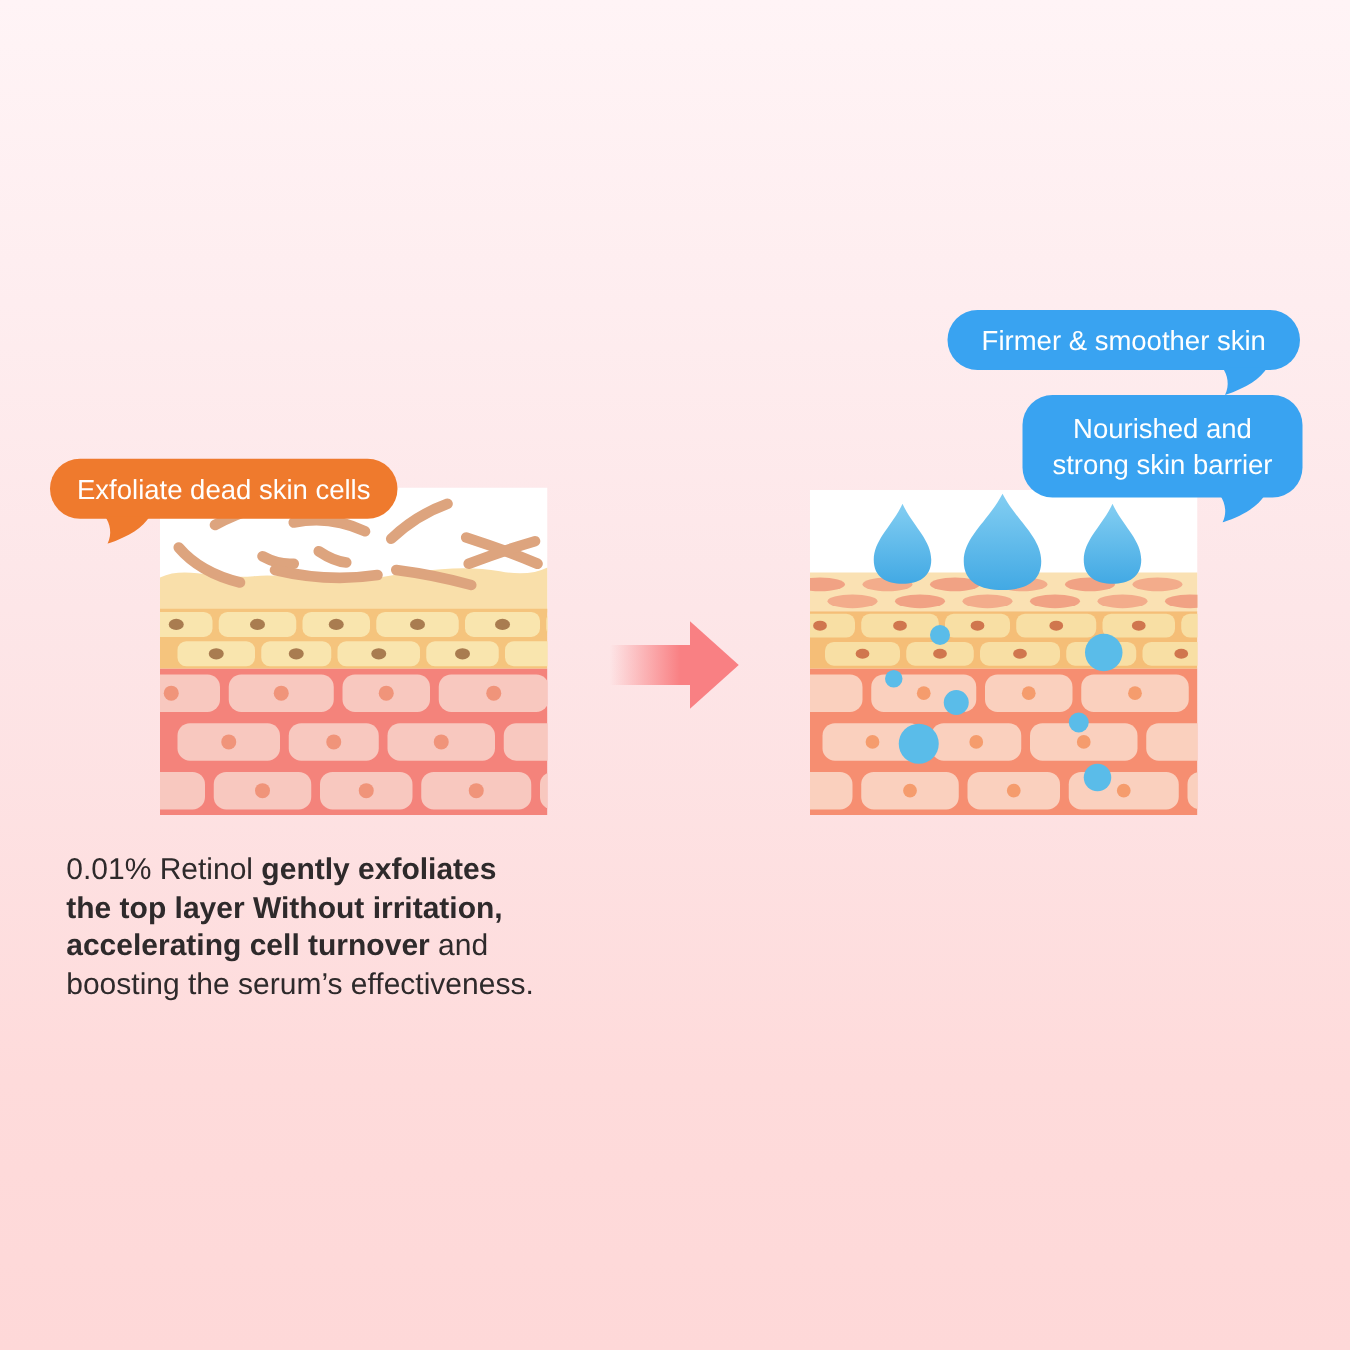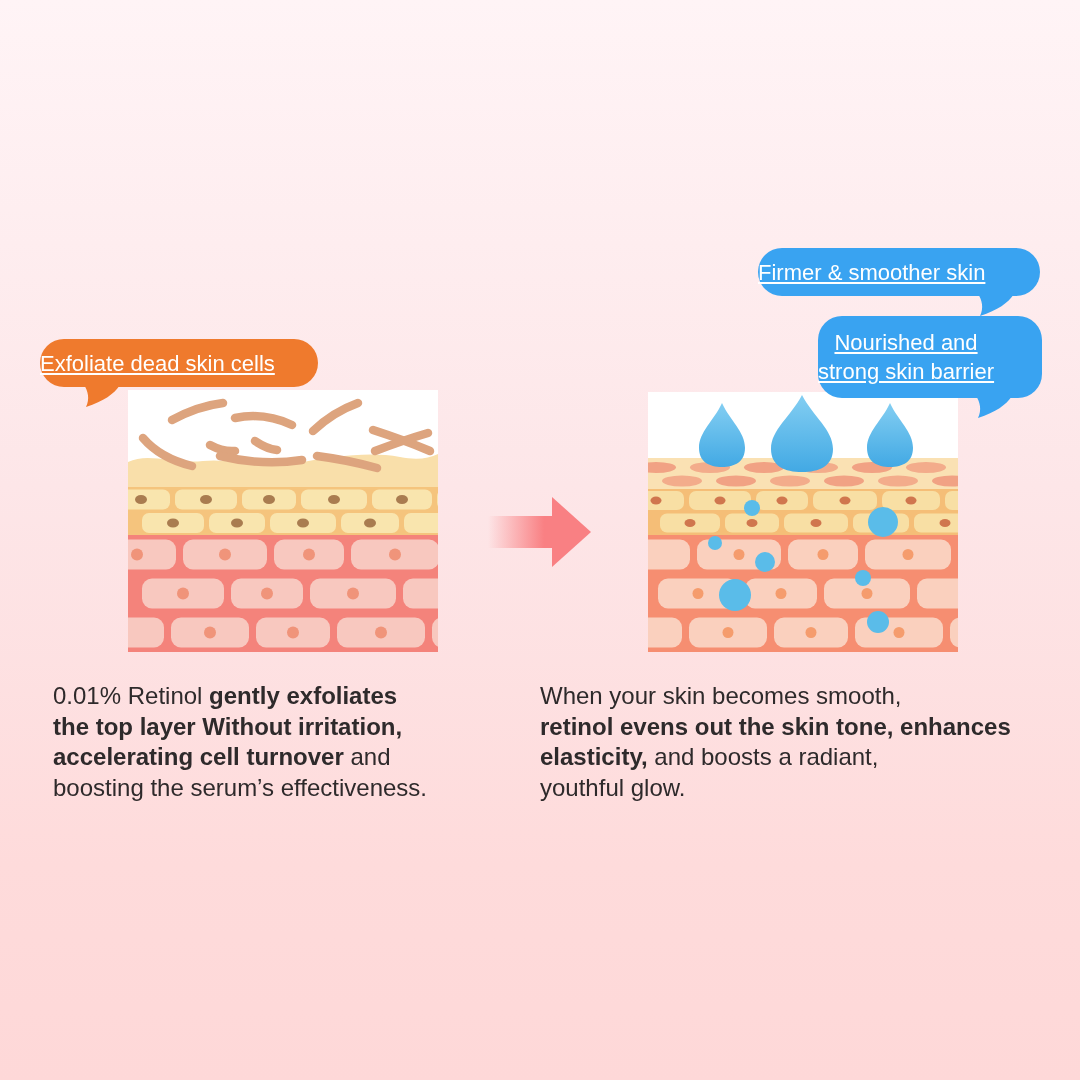--- a/index.html
+++ b/index.html
@@ -5,32 +5,31 @@
   html,body{margin:0;padding:0;}
   .canvas{
     position:relative;
     width:1080px;height:1080px;
     overflow:hidden;
     background:linear-gradient(180deg,#FFF4F6 0%,#FDE6E8 45%,#FEDBDB 80%,#FED8D8 100%);
     font-family:"Liberation Sans", sans-serif;
   }
   .bubble{
     position:absolute;
-    display:flex;align-items:center;justify-content:flex-start;
+    display:flex;align-items:center;justify-content:center;
     border-radius:24px;
     color:#FFFFFF;
     font-size:22px;
     line-height:29px;
     text-align:center;
     white-space:pre-line;
     z-index:5;
-    text-decoration:underline;
   }
   .bubble .tail{position:absolute;}
-  .bubble-orange{background:#EF7A2D;}
+  .bubble-orange{background:#EF7A2D;margin-top:28px;}
   .bubble-blue{background:#39A3F1;}
   .diagram{position:absolute;}
   .caption{
     position:absolute;
     color:#2E2A2B;
     font-size:24px;
     line-height:30.5px;
     white-space:pre-line;
   }
   .arrow-wrap{position:absolute;}
@@ -213,18 +212,14 @@
       <rect x="0" y="20" width="66" height="32" fill="url(#arrowGrad)"></rect>
       <polygon points="64,1 103,36 64,71" fill="#F98083"></polygon>
     </svg>
   </div>
 
   <div class="caption" style="left:53px;top:681px;width:460px;"><span>0.01% Retinol </span><span style="font-weight: 700;">gently exfoliates
 the top layer Without irritation,
 accelerating cell turnover</span><span> and
 boosting the serum’s effectiveness.</span></div>
 
-  <div class="caption" style="left:540px;top:681px;width:520px;"><span>When your skin becomes smooth,
-</span><span style="font-weight: 700;">retinol evens out the skin tone, enhances
-elasticity,</span><span> and boosts a radiant,
-youthful glow.</span></div>
 
 </div>
 
 </body></html>

